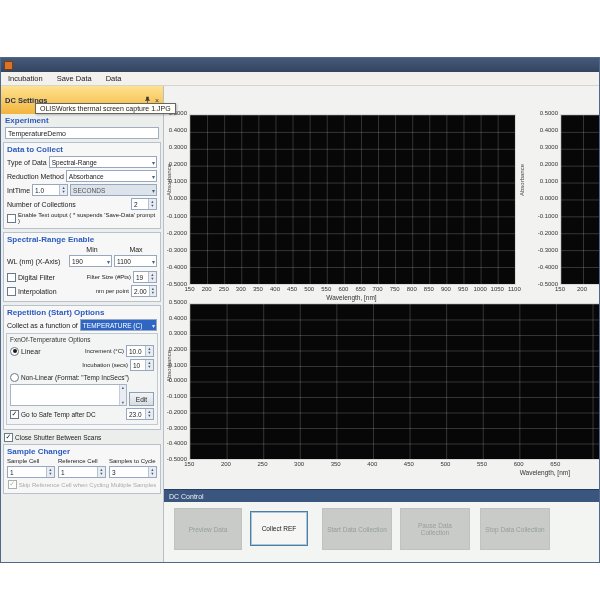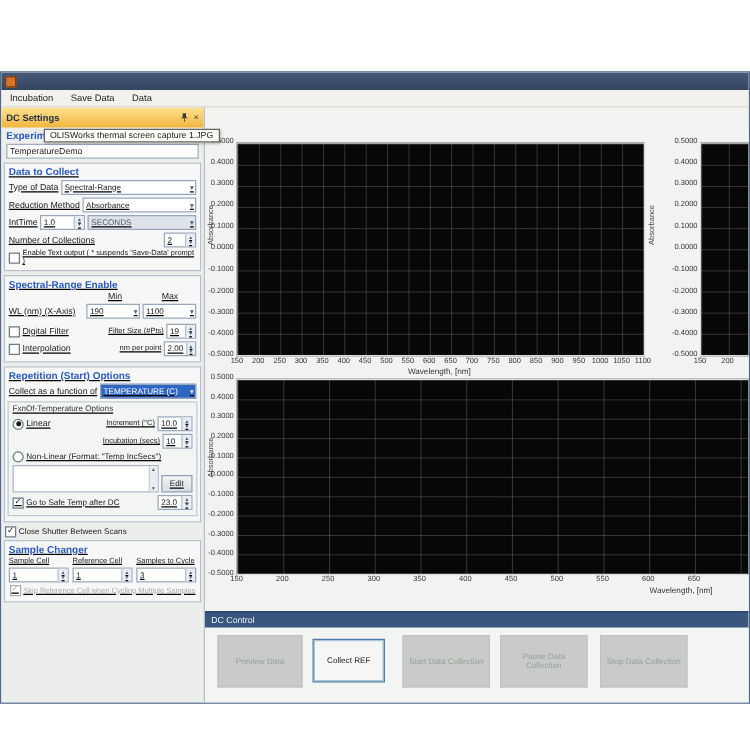--- a/index.html
+++ b/index.html
@@ -10,26 +10,26 @@
   
   .titlebar{height:14px;background:linear-gradient(#46597a,#33455f);color:#e6e9ee;font-size:7.5px;display:flex;align-items:center;gap:4px;padding-left:3px;}
   .appicon{width:7px;height:7px;background:#d8732c;border:1px solid #7a3c10;}
   .menubar{height:13px;background:#f2f1ed;border-bottom:1px solid #d6d4cc;display:flex;align-items:center;gap:14px;padding-left:7px;font-size:7.5px;color:#222;}
   .menubar span{cursor:default;}
 
   .content{display:flex;height:476px;}
 
   
   .sidebar{width:162px;min-width:162px;background:#eceeec;border-right:1px solid #b9bfc8;position:relative;overflow:hidden;}
-  .dockhead{height:16px;background:linear-gradient(#ffe290,#f2b53d);display:flex;align-items:center;justify-content:space-between;padding:0 4px;font-size:7.5px;font-weight:bold;color:#1d2e4e;}
+  .dockhead{height:28px;background:linear-gradient(#ffe290,#f2b53d);display:flex;align-items:center;justify-content:space-between;padding:0 4px;font-size:7.5px;font-weight:bold;color:#1d2e4e;}
   .dockhead .icons{display:flex;gap:4px;align-items:center;color:#333;font-size:7px;font-weight:normal;}
   .exp{margin:1px 2px 2px;padding:1px 2px;}
   .bluelbl{color:#2b5bc0;font-weight:bold;font-size:8px;}
   .textinput{margin-top:2px;border:1px solid #9fae c2;border:1px solid #9faec2;background:#fff;height:10px;font-size:7px;padding:0 2px;color:#222;display:flex;align-items:center;}
-  .group{border:1px solid #b8c2ce;background:#f6f7f6;margin:2px 2px 3px;padding:1px 2px 2px;text-decoration:underline;}
+  .group{border:1px solid #b8c2ce;background:#f6f7f6;margin:2px 2px 3px;padding:1px 2px 2px;}
   .gtitle{color:#2b5bc0;font-weight:bold;font-size:8px;margin:1px 0 2px 1px;}
   .row{display:flex;align-items:center;margin:2px 1px;gap:2px;font-size:7px;color:#1a1a1a;}
   .lbl{white-space:nowrap;}
   .grow{flex:1;}
   .sel{display:flex;align-items:center;justify-content:space-between;border:1px solid #98a8bc;background:#fff;height:10px;font-size:6.5px;padding:0 1px 0 2px;color:#222;min-width:30px;}
   .sel .arr{color:#49617c;font-size:6px;margin-left:2px;}
   .sel.gray{background:#dde3ea;color:#555;}
   .sel.hl{background:#2f66c4;color:#fff;}
   .spin{display:flex;border:1px solid #98a8bc;background:#fff;height:10px;font-size:6.5px;color:#222;}
   .spin .val{padding:0 2px;flex:1;display:flex;align-items:center;}

